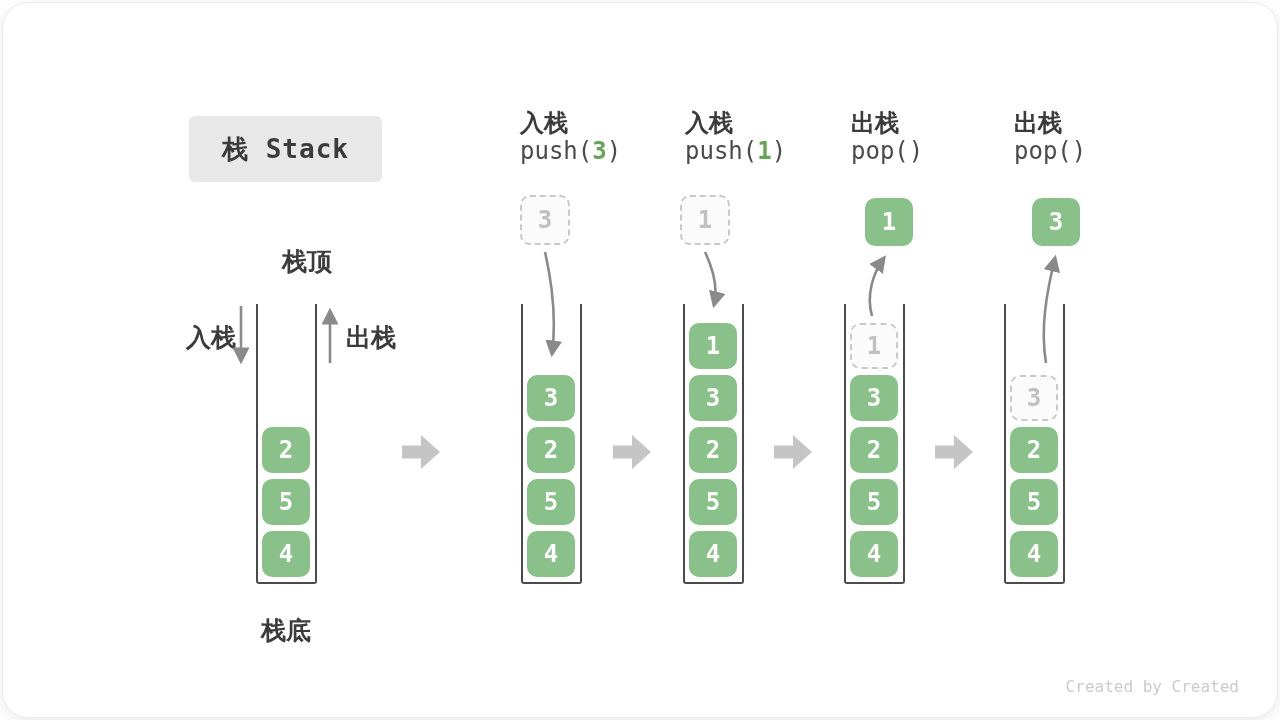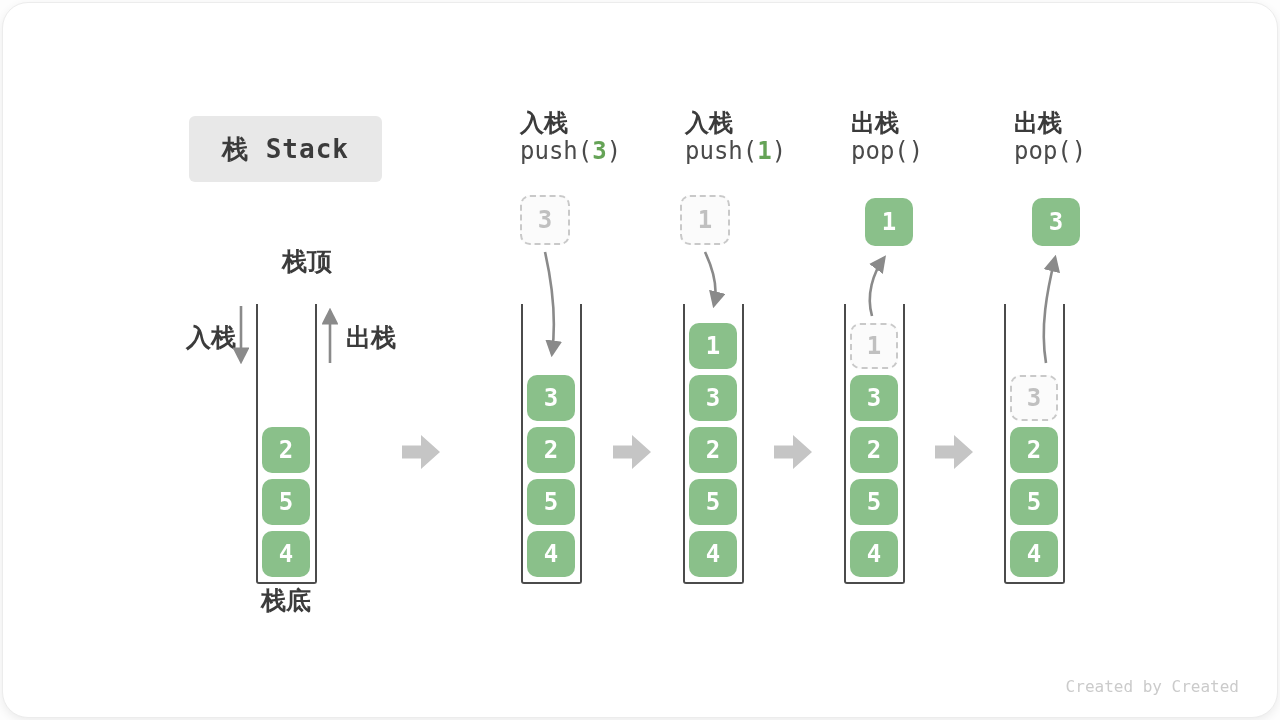--- a/index.html
+++ b/index.html
@@ -13,21 +13,21 @@
     font-family:"DejaVu Sans Mono","Liberation Mono",monospace;font-size:26px;font-weight:600;color:#3b3b3b;letter-spacing:1px;}
 
   .op{position:absolute;top:106px;}
   .op-name{font-size:24px;font-weight:700;color:#3b3b3b;line-height:28px;}
   .op-code{margin-top:0;font-family:"DejaVu Sans Mono","Liberation Mono",monospace;
     font-size:24px;color:#4a4a4a;line-height:28px;}
   .op-code .arg{color:#65a356;font-weight:700;}
 
   .lbl{position:absolute;font-size:25px;font-weight:700;color:#3b3b3b;}
   .lbl-top{left:251px;top:242px;width:64px;text-align:left;margin-left:28px;}
-  .lbl-bottom{left:251px;top:581px;width:64px;text-align:center;}
+  .lbl-bottom{left:251px;top:611px;width:64px;text-align:center;}
   .lbl-push{left:183px;top:318px;}
   .lbl-pop{left:343px;top:318px;}
 
   .stack-box{position:absolute;top:301px;width:61px;height:280px;box-sizing:border-box;
     border-left:2px solid #4b4b4b;border-right:2px solid #4b4b4b;border-bottom:2px solid #4b4b4b;
     border-radius:0 0 3px 3px;background:transparent;}
   .cell{position:absolute;width:48px;height:46px;box-sizing:border-box;border-radius:10px;
     display:flex;align-items:center;justify-content:center;
     font-family:"DejaVu Sans Mono","Liberation Mono",monospace;font-size:24px;font-weight:700;}
   .cell.green{background:#8ac08a;color:#ffffff;}

